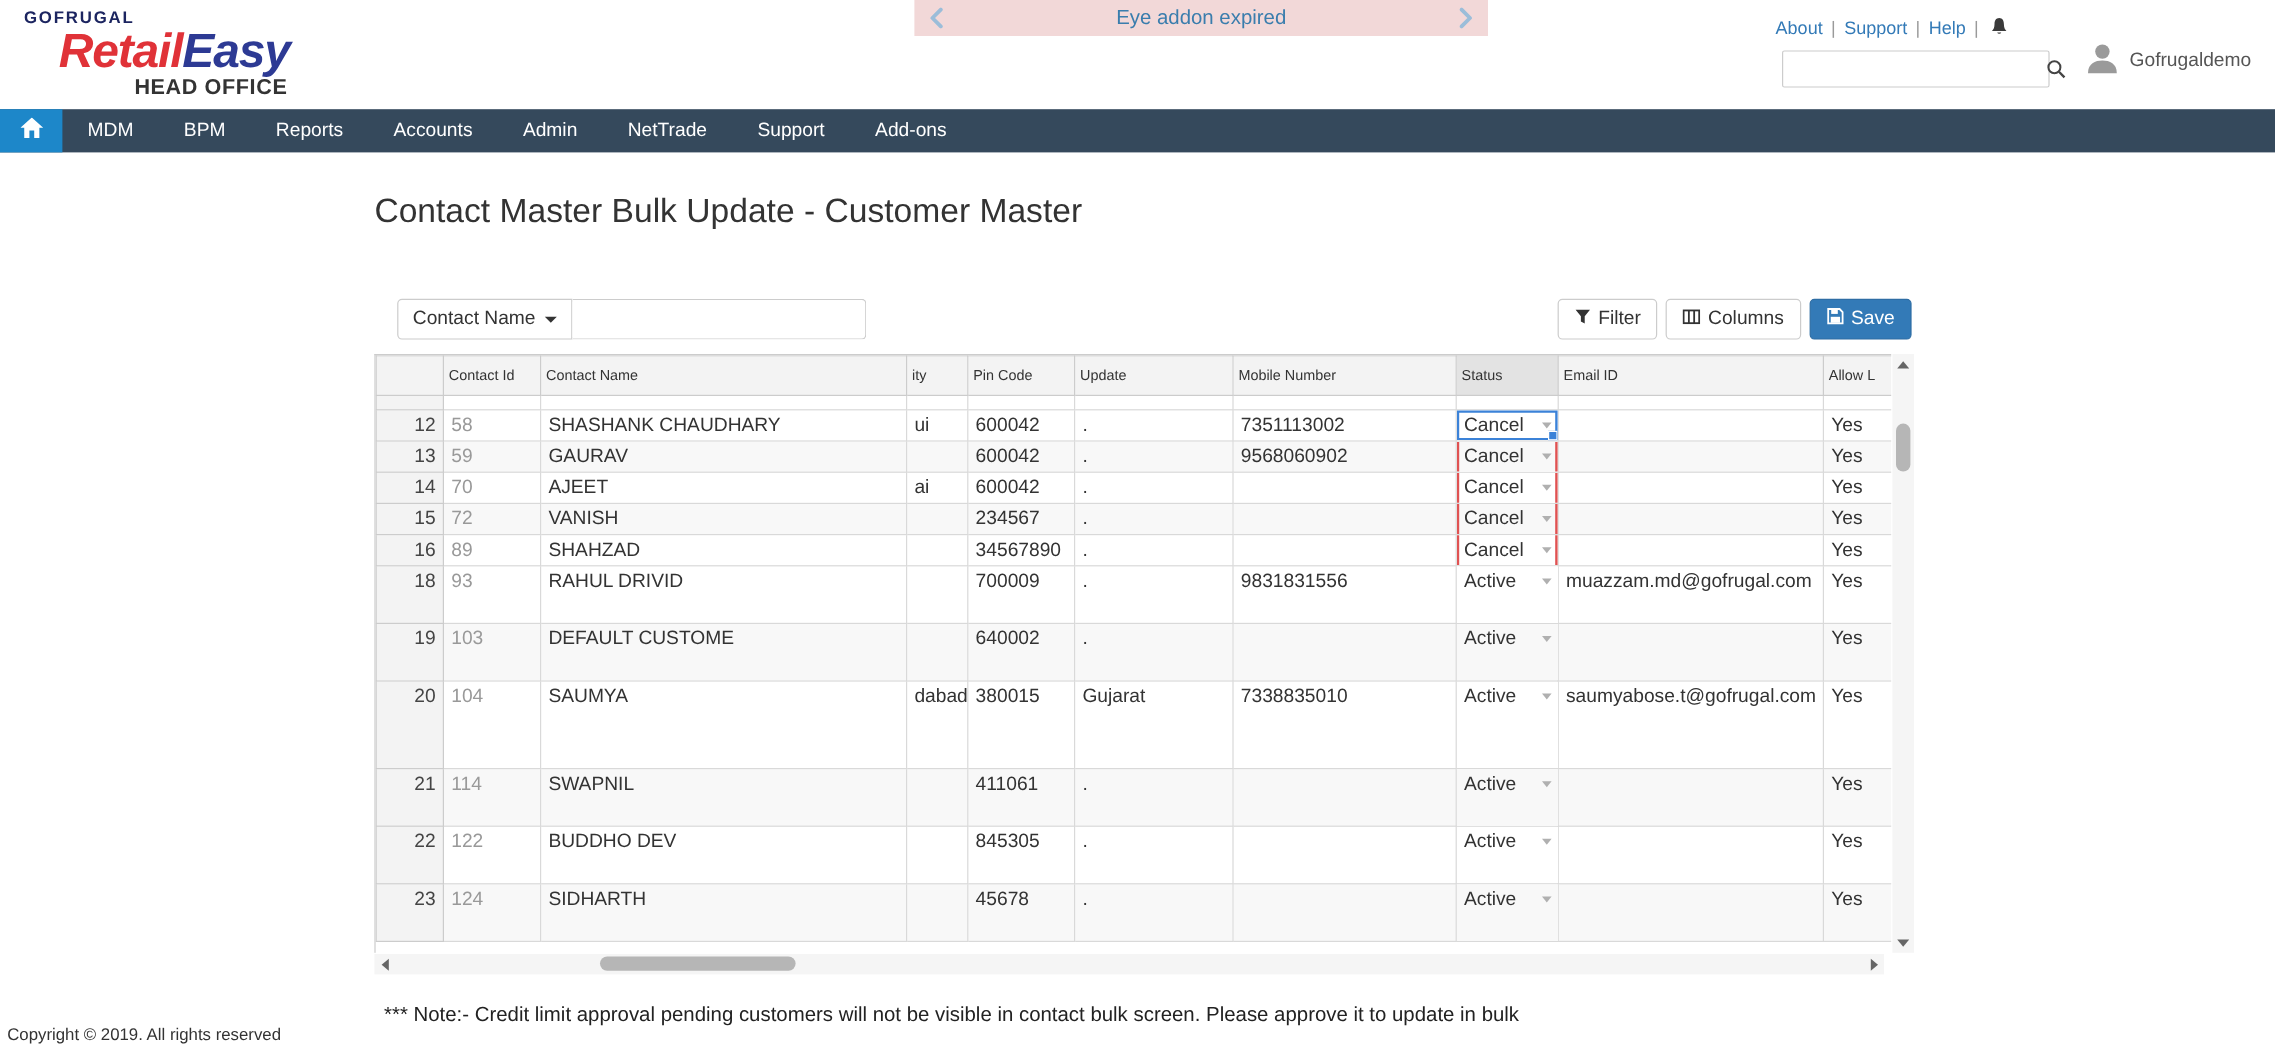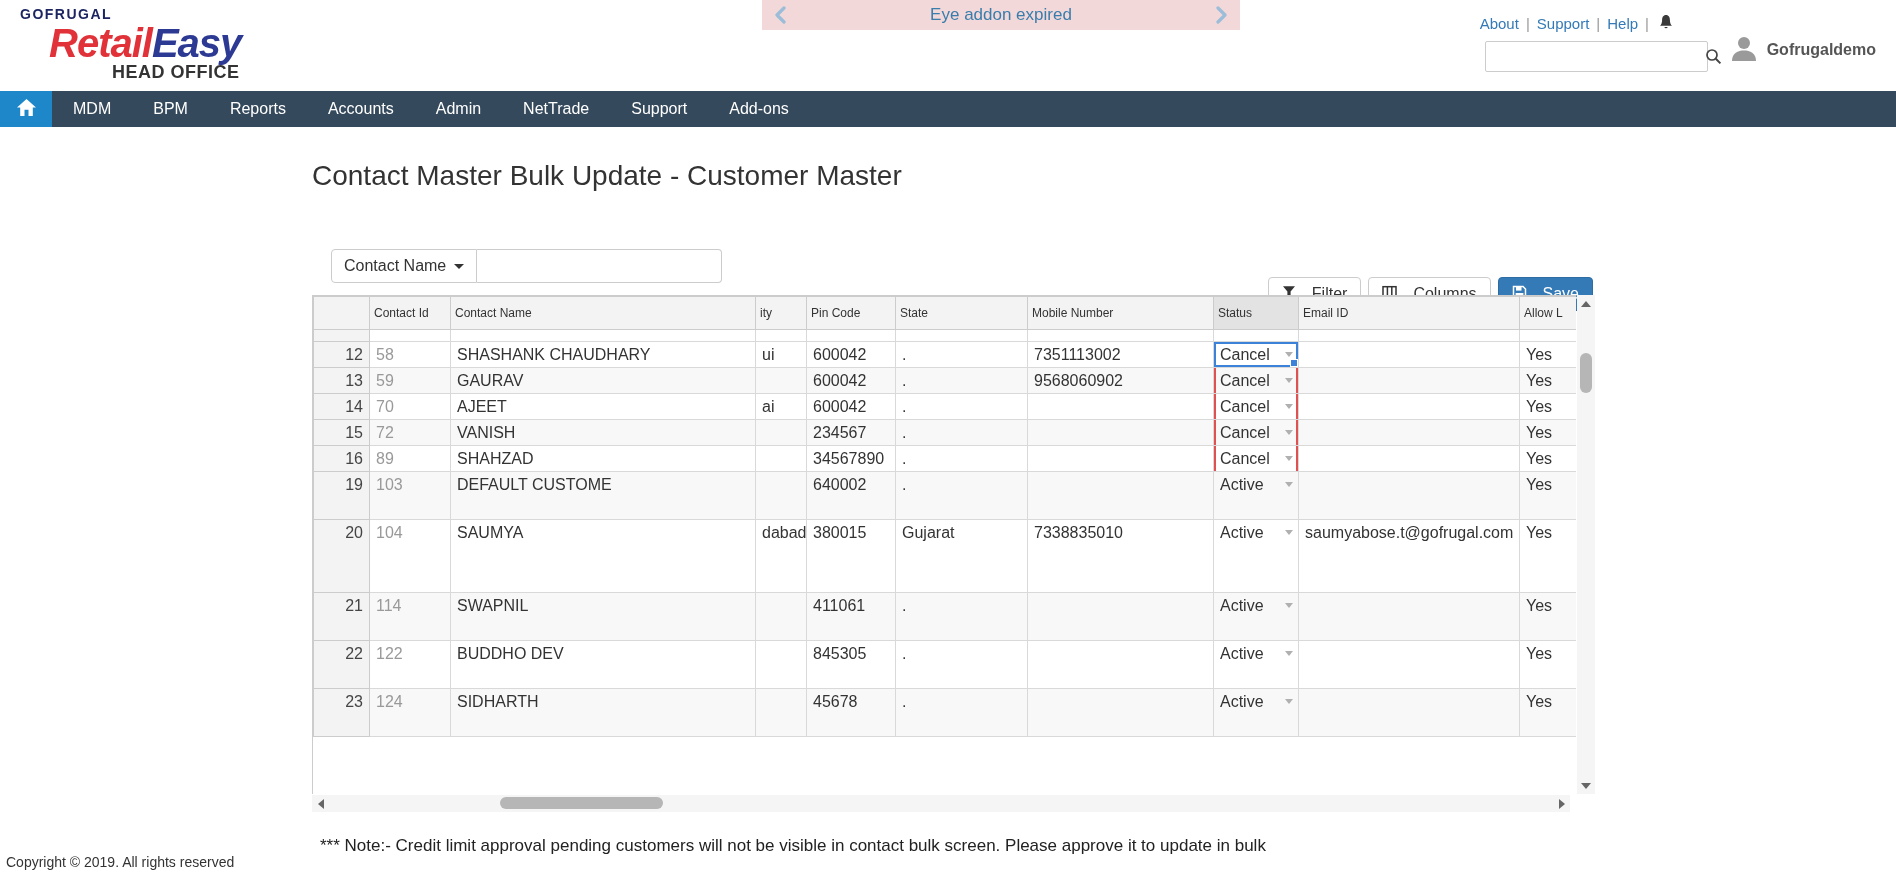--- a/index.html
+++ b/index.html
@@ -38,21 +38,21 @@
 
   .search-box {
     margin-top: 7px; width: 223px; height: 31px;
     border: 1px solid #ccc; background: #fff; border-radius: 2px;
     display: flex; align-items: center;
   }
   .search-box input { flex: 1; border: none; outline: none; height: 100%; padding: 0 8px; font-size: 15px; font-family: inherit; background: transparent; }
   .search-box .mag { padding: 0 8px 0 4px; display: flex; align-items: center; cursor: pointer; }
 
   .user-box { position: absolute; right: 20px; top: 32px; display: flex; align-items: center; gap: 7px; cursor: pointer; }
-  .user-box .uname { font-size: 16px; font-weight: bold; color: #555; }
+  .user-box .uname { font-size: 16px; font-weight: normal; color: #555; }
 
   
   .nav { position: absolute; top: 91px; left: 0; width: 100%; height: 36px; background: var(--nav-bg, #35495c); display: flex; align-items: stretch; }
   .nav-home { width: 52px; background: var(--nav-home-bg, #1d87c9); display: flex; align-items: center; justify-content: center; cursor: pointer; }
   .nav-item { color: #fff; font-size: 16px; line-height: 36px; padding: 0 21px; display: block; }
 
   
   .page-title { position: absolute; left: 312px; top: 160px; font-size: 28px; font-weight: 400; color: #333; }
 
   .field-group { position: absolute; left: 331px; top: 249px; display: flex; height: 34px; }
@@ -61,21 +61,21 @@
     border-radius: 4px 0 0 4px; font-size: 16px; color: #333; font-family: inherit;
     display: flex; align-items: center; gap: 8px; cursor: pointer;
   }
   .caret { width: 0; height: 0; border-left: 5px solid transparent; border-right: 5px solid transparent; border-top: 5px solid #333; }
   .field-input { width: 245px; height: 34px; border: 1px solid #ccc; border-left: none; border-radius: 0 4px 4px 0; padding: 0 10px; font-size: 16px; font-family: inherit; outline: none; }
 
   .actions { position: absolute; top: 249px; right: 303px; display: flex; gap: 7px; }
   .btn {
     height: 34px; padding: 0 13px; border: 1px solid #ccc; border-radius: 4px;
     background: #fff; font-size: 16px; color: #333; font-family: inherit;
-    display: flex; align-items: center; gap: 16px; cursor: pointer; margin-top: 28px;
+    display: flex; align-items: center; gap: 6px; cursor: pointer;
   }
   .btn.primary { background: var(--accent-blue, #337ab7); border-color: #2e6da4; color: #fff; }
 
   
   .grid-wrap { position: absolute; left: 312px; top: 295px; width: 1284px; height: 519px; }
   .grid-clip { position: absolute; left: 0; top: 0; width: 1264px; height: 499px; overflow: hidden; border-top: 1px solid #ccc; border-left: 1px solid #ccc; }
   table { border-collapse: collapse; table-layout: fixed; width: 1264px; font-size: 16px; color: #333; }
   th {
     height: 33px; background: #f3f3f3; border: 1px solid #ccc;
     font-weight: 400; font-size: 12px; text-align: left;
@@ -267,21 +267,21 @@
           <col style="width:221px">
           <col style="width:58px">
       </colgroup>
       <thead>
           <tr>
             <th></th>
             <th>Contact Id</th>
             <th>Contact Name</th>
             <th>ity</th>
             <th>Pin Code</th>
-            <th>State</th>
+            <th>Update</th>
             <th>Mobile Number</th>
             <th class="status-col">Status</th>
             <th>Email ID</th>
             <th>Allow L</th>
           </tr>
         </thead>
       <tbody>
           <tr class="h-xs">
             <td class="num-cell"></td>
             <td class="id-cell"></td>
@@ -345,20 +345,32 @@
           <tr class="h-s">
             <td class="num-cell">16</td>
             <td class="id-cell">89</td>
             <td>SHAHZAD</td>
             <td></td>
             <td>34567890</td>
             <td>.</td>
             <td></td>
             <td class="status-cell flagged"><span>Cancel</span><span class="dd-caret"></span></td>
             <td></td>
+            <td>Yes</td>
+          </tr>
+          <tr class="h-m">
+            <td class="num-cell">18</td>
+            <td class="id-cell">93</td>
+            <td>RAHUL DRIVID</td>
+            <td></td>
+            <td>700009</td>
+            <td>.</td>
+            <td>9831831556</td>
+            <td class="status-cell none"><span>Active</span><span class="dd-caret"></span></td>
+            <td>muazzam.md@gofrugal.com</td>
             <td>Yes</td>
           </tr>
           <tr class="h-m alt">
             <td class="num-cell">19</td>
             <td class="id-cell">103</td>
             <td>DEFAULT CUSTOME</td>
             <td></td>
             <td>640002</td>
             <td>.</td>
             <td></td>

